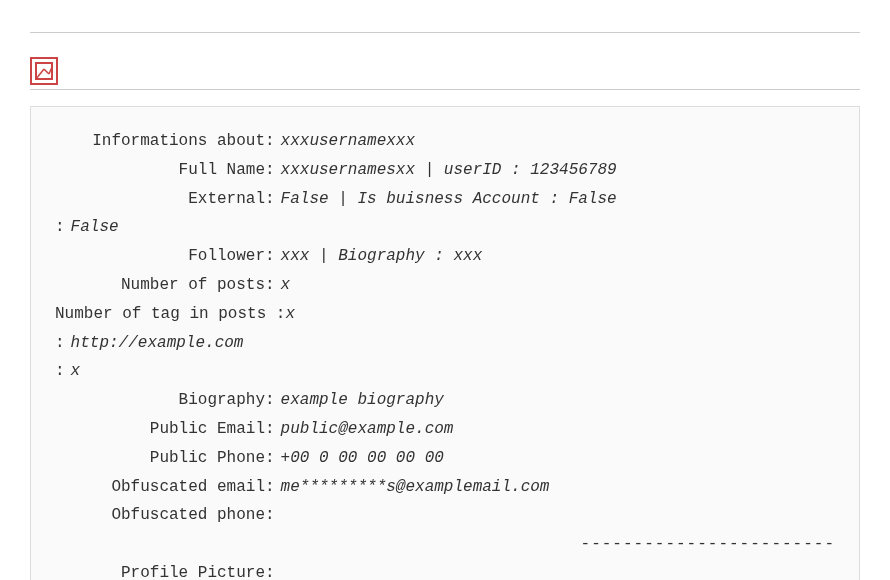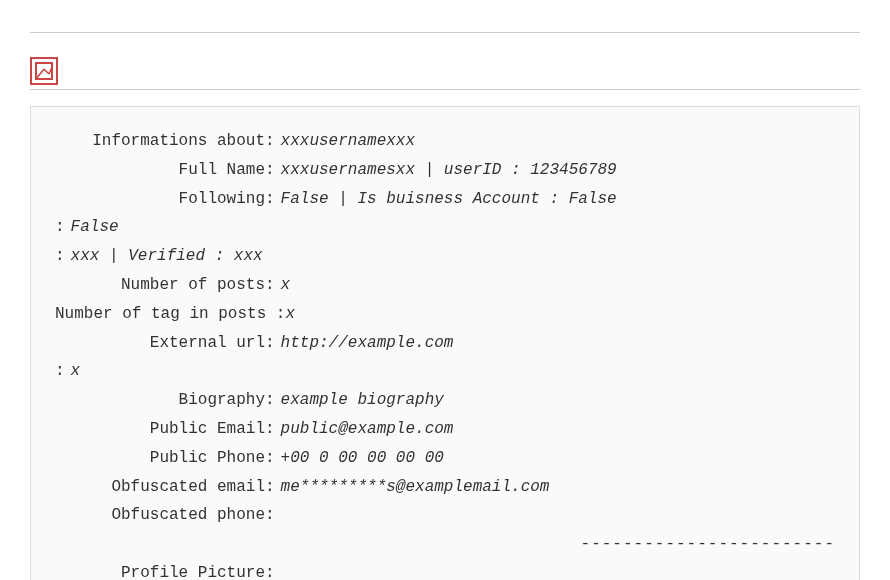--- a/index.html
+++ b/index.html
@@ -136,43 +136,43 @@
       <span class="output-label">Informations about</span>
       <span class="output-colon">: </span>
       <span class="output-value">xxxusernamexxx</span>
     </div>
     <div class="output-row">
       <span class="output-label">Full Name</span>
       <span class="output-colon">: </span>
       <span class="output-value">xxxusernamesxx | userID : 123456789</span>
     </div>
     <div class="output-row">
-      <span class="output-label">Following</span>
+      <span class="output-label">External</span>
       <span class="output-colon">: </span>
       <span class="output-value">False | Is buisness Account : False</span>
     </div>
     <div class="output-row">
       <span class="output-colon">: </span>
       <span class="output-value">False</span>
     </div>
     <div class="output-row">
-      <span class="output-colon">: </span>
-      <span class="output-value">xxx | Verified : xxx</span>
+      <span class="output-label">Follower</span>
+      <span class="output-colon">: </span>
+      <span class="output-value">xxx | Biography : xxx</span>
     </div>
     <div class="output-row">
       <span class="output-label">Number of posts</span>
       <span class="output-colon">: </span>
       <span class="output-value">x</span>
     </div>
     <div class="output-row">
       <span class="output-label">Number of tag in posts :</span>
       <span class="output-value"> x</span>
     </div>
     <div class="output-row">
-      <span class="output-label">External url</span>
       <span class="output-colon">: </span>
       <span class="output-value">http://example.com</span>
     </div>
     <div class="output-row">
       <span class="output-colon">: </span>
       <span class="output-value">x</span>
     </div>
     <div class="output-row">
       <span class="output-label">Biography</span>
       <span class="output-colon">: </span>

